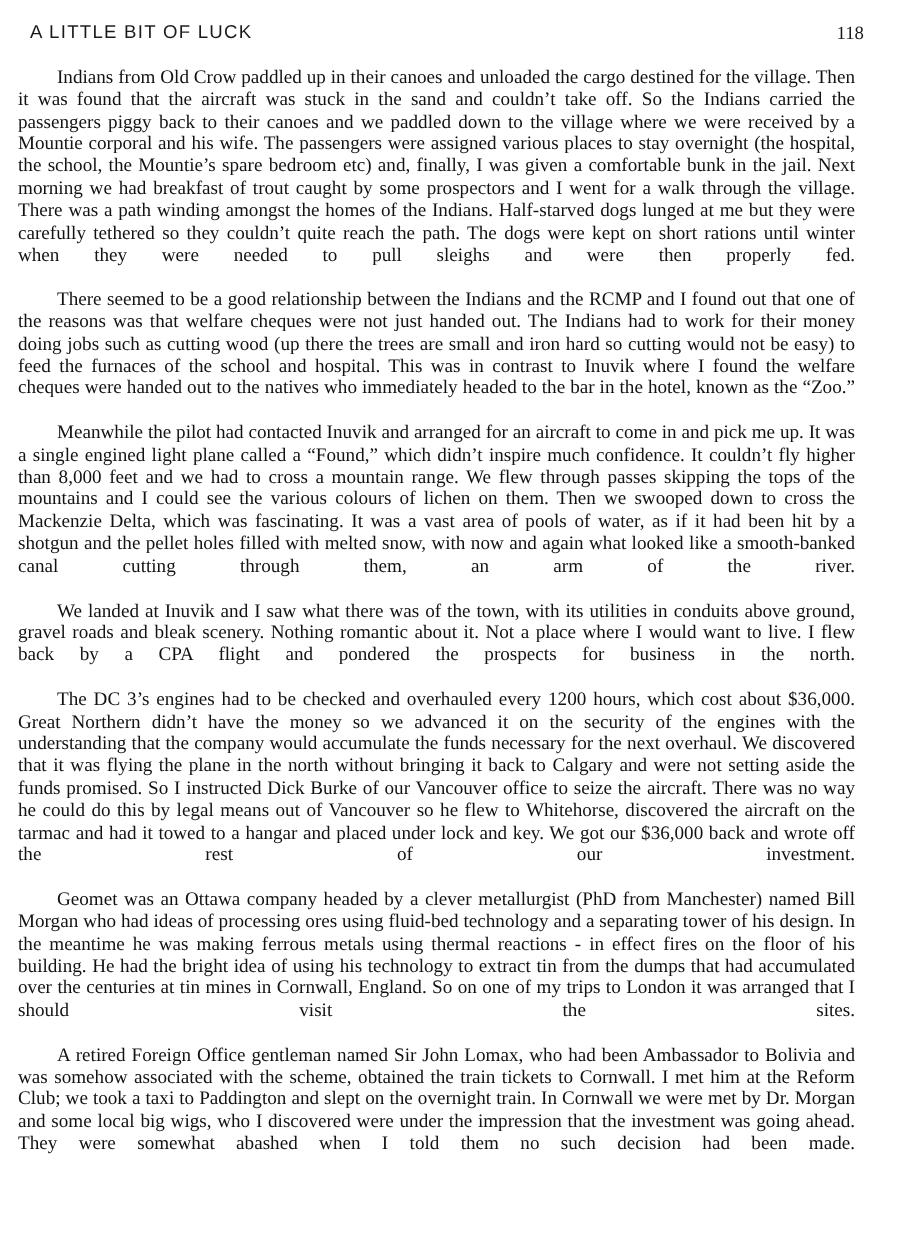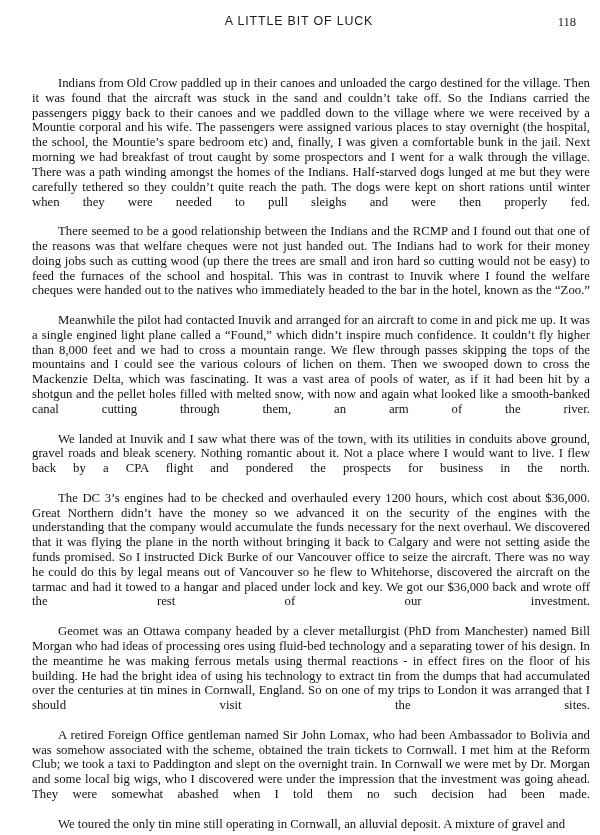--- a/index.html
+++ b/index.html
@@ -30,43 +30,42 @@
     top: 14px;
     left: 20px;
     right: 22px;
     height: 20px;
   }
   .head-title {
     position: absolute;
     left: 0;
     right: 0;
     top: 0;
-    text-align: center;
+    text-align: left;
     font-family: "Liberation Sans", "DejaVu Sans", sans-serif;
     font-size: 12.4px;
     letter-spacing: 0.85px;
     color: #1a1a1a;
     white-space: nowrap;
   }
   .head-folio {
     position: absolute;
     right: 2px;
     top: 1px;
     font-family: "Liberation Serif", "DejaVu Serif", serif;
     font-size: 12.5px;
     color: #1a1a1a;
   }
 
   
   .textblock {
     position: absolute;
-    left: 32px;
+    left: 12px;
     top: 44px;
     width: 558px;
-    margin-top: 32px;
   }
   .para {
     margin: 0;
     font-size: 12.75px;
     line-height: 14.82px;
     text-align: justify;
     text-justify: inter-word;
     text-indent: 26px;
     color: #121212;
     hyphens: none;
@@ -92,16 +91,15 @@
   </div>
 
   <div class="textblock">
     <p class="para">Indians from Old Crow paddled up in their canoes and unloaded the cargo destined for the village. Then it was found that the aircraft was stuck in the sand and couldn’t take off. So the Indians carried the passengers piggy back to their canoes and we paddled down to the village where we were received by a Mountie corporal and his wife. The passengers were assigned various places to stay overnight (the hospital, the school, the Mountie’s spare bedroom etc) and, finally, I was given a comfortable bunk in the jail. Next morning we had breakfast of trout caught by some prospectors and I went for a walk through the village. There was a path winding amongst the homes of the Indians. Half-starved dogs lunged at me but they were carefully tethered so they couldn’t quite reach the path. The dogs were kept on short rations until winter when they were needed to pull sleighs and were then properly fed.</p>
     <p class="para">There seemed to be a good relationship between the Indians and the RCMP and I found out that one of the reasons was that welfare cheques were not just handed out. The Indians had to work for their money doing jobs such as cutting wood (up there the trees are small and iron hard so cutting would not be easy) to feed the furnaces of the school and hospital. This was in contrast to Inuvik where I found the welfare cheques were handed out to the natives who immediately headed to the bar in the hotel, known as the “Zoo.”</p>
     <p class="para">Meanwhile the pilot had contacted Inuvik and arranged for an aircraft to come in and pick me up. It was a single engined light plane called a “Found,” which didn’t inspire much confidence. It couldn’t fly higher than 8,000 feet and we had to cross a mountain range. We flew through passes skipping the tops of the mountains and I could see the various colours of lichen on them. Then we swooped down to cross the Mackenzie Delta, which was fascinating. It was a vast area of pools of water, as if it had been hit by a shotgun and the pellet holes filled with melted snow, with now and again what looked like a smooth-banked canal cutting through them, an arm of the river.</p>
     <p class="para">We landed at Inuvik and I saw what there was of the town, with its utilities in conduits above ground, gravel roads and bleak scenery. Nothing romantic about it. Not a place where I would want to live. I flew back by a CPA flight and pondered the prospects for business in the north.</p>
     <p class="para">The DC 3’s engines had to be checked and overhauled every 1200 hours, which cost about $36,000. Great Northern didn’t have the money so we advanced it on the security of the engines with the understanding that the company would accumulate the funds necessary for the next overhaul. We discovered that it was flying the plane in the north without bringing it back to Calgary and were not setting aside the funds promised. So I instructed Dick Burke of our Vancouver office to seize the aircraft. There was no way he could do this by legal means out of Vancouver so he flew to Whitehorse, discovered the aircraft on the tarmac and had it towed to a hangar and placed under lock and key. We got our $36,000 back and wrote off the rest of our investment.</p>
     <p class="para">Geomet was an Ottawa company headed by a clever metallurgist (PhD from Manchester) named Bill Morgan who had ideas of processing ores using fluid-bed technology and a separating tower of his design. In the meantime he was making ferrous metals using thermal reactions - in effect fires on the floor of his building. He had the bright idea of using his technology to extract tin from the dumps that had accumulated over the centuries at tin mines in Cornwall, England. So on one of my trips to London it was arranged that I should visit the sites.</p>
     <p class="para">A retired Foreign Office gentleman named Sir John Lomax, who had been Ambassador to Bolivia and was somehow associated with the scheme, obtained the train tickets to Cornwall. I met him at the Reform Club; we took a taxi to Paddington and slept on the overnight train. In Cornwall we were met by Dr. Morgan and some local big wigs, who I discovered were under the impression that the investment was going ahead. They were somewhat abashed when I told them no such decision had been made.</p>
-    <p class="para flush">We toured the only tin mine still operating in Cornwall, an alluvial deposit. A mixture of gravel and</p>
   </div>
 
 </div>
 
 </body></html>

